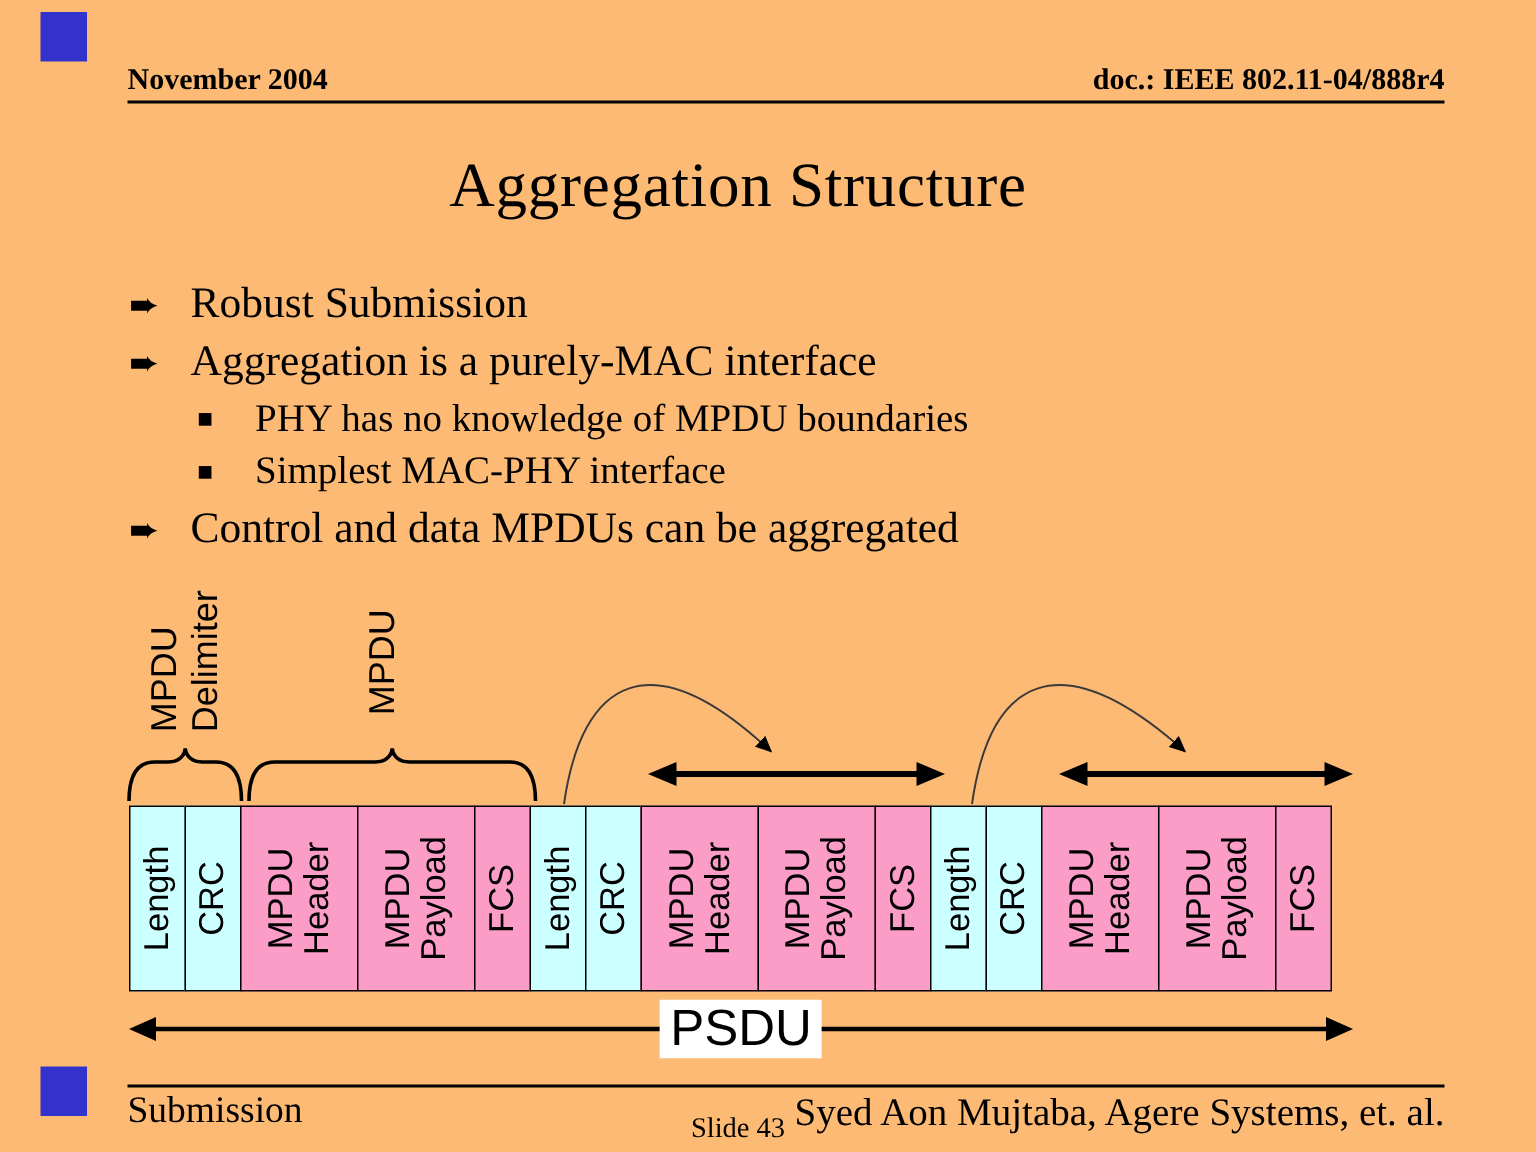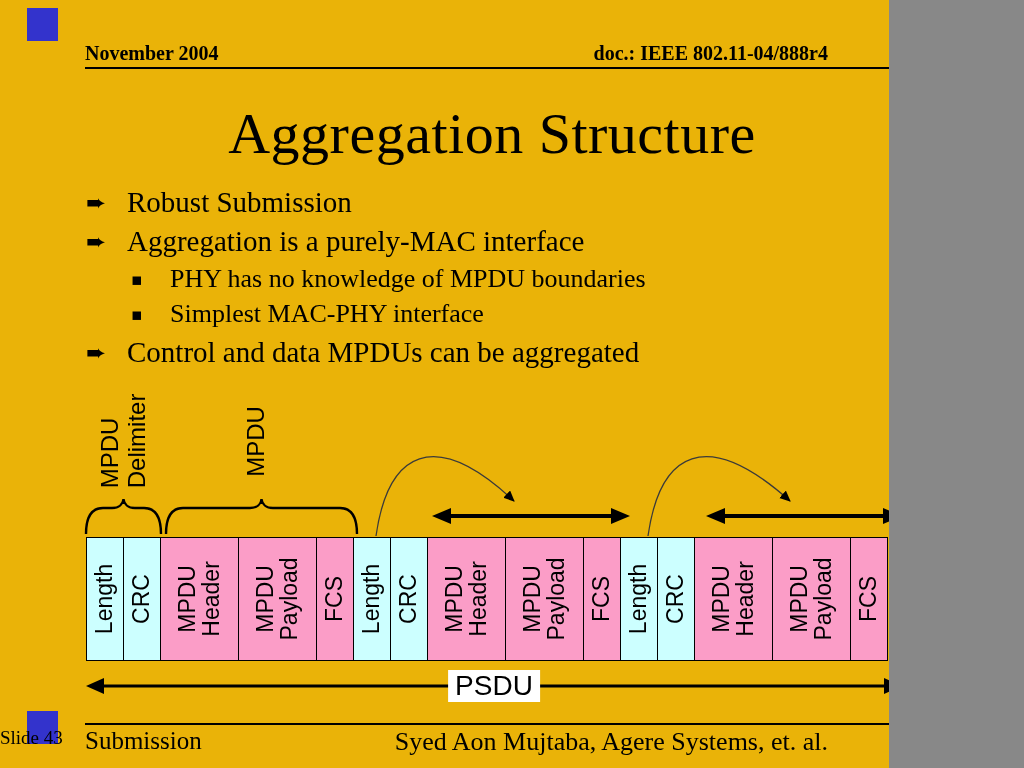--- a/index.html
+++ b/index.html
@@ -1,34 +1,34 @@
 <!DOCTYPE html>
 <html style="--cyan: #CCFFFF; --pink: #FB9DC7; --accent: #3333CC;"><head>
 <meta charset="utf-8">
 <style>
   html,body{margin:0;padding:0;background:#888;}
-  .slide{position:relative;width:889px;height:768px;background:#eab308;overflow:hidden;
+  .slide{position:relative;width:1024px;height:768px;background:#fdba74;overflow:hidden;
          font-family:"Liberation Serif", serif;color:#000;}
 
   
   .corner-sq{position:absolute;left:27px;width:31px;height:33px;background:var(--accent,#3333CC);}
   .corner-sq.top{top:8px;} .corner-sq.bottom{top:711px;}
 
   
   .hdr-date{position:absolute;left:85px;top:42px;font-size:20px;font-weight:bold;white-space:nowrap;}
   .hdr-doc{position:absolute;right:61px;top:42px;font-size:20px;font-weight:bold;white-space:nowrap;text-align:right;}
   .rule{position:absolute;left:85px;width:878px;height:2px;background:#000;}
   .rule.hdr{top:67px;} .rule.ftr{top:723px;}
   .ftr-left{position:absolute;left:85px;top:727px;font-size:25px;}
-  .ftr-center{position:absolute;left:0;top:727px;width:984px;font-size:19px;}
+  .ftr-center{position:absolute;left:0;top:742px;width:984px;text-align:center;font-size:19px;}
   .ftr-right{position:absolute;right:61px;top:727px;font-size:26px;white-space:nowrap;}
 
   
   .title{position:absolute;left:0;top:100px;width:984px;text-align:center;
-         font-size:58px;letter-spacing:0.5px;white-space:nowrap;}
+         font-size:42px;letter-spacing:0.5px;white-space:nowrap;}
 
   
   .b-row{position:absolute;display:flex;align-items:center;white-space:nowrap;}
   .b-row.l1{left:86px;font-size:29px;}
   .b-row.l2{left:131px;font-size:26px;}
   .glyph1{font-family:"DejaVu Sans", sans-serif;font-size:24px;width:41px;display:inline-block;}
   .glyph2{font-family:"DejaVu Sans", sans-serif;font-size:17px;width:39px;display:inline-block;}
   .bt-1{top:186px;} .bt-2{top:225px;} .bt-3{top:264px;} .bt-4{top:299px;} .bt-5{top:336px;}
 
   
@@ -44,21 +44,21 @@
   .cell + .cell{margin-left:-1px;}
   .cell.wide{width:79px;}
   .cell.delimiter{background:var(--cyan,#CCFFFF);}
   .cell.mpdu{background:var(--pink,#FB9DC7);}
   .vtext{transform:rotate(-90deg);white-space:pre-line;text-align:center;line-height:1.04;
          font-family:"Liberation Sans", sans-serif;font-size:23px;}
 
   .svg-overlay{position:absolute;left:0;top:0;z-index:1;pointer-events:none;}
   .psdu-label{position:absolute;left:494px;top:686px;transform:translate(-50%,-50%);
               z-index:2;background:#fff;padding:0 7px;
-              font-family:"Liberation Sans", sans-serif;font-size:28px;}
+              font-family:"Liberation Sans", sans-serif;font-size:34px;}
 </style>
 </head>
 <body>
 
 <div class="slide">
 
   <div class="corner-sq top"></div>
   <div class="corner-sq bottom"></div>
 
   <div class="hdr-date">November 2004</div>

